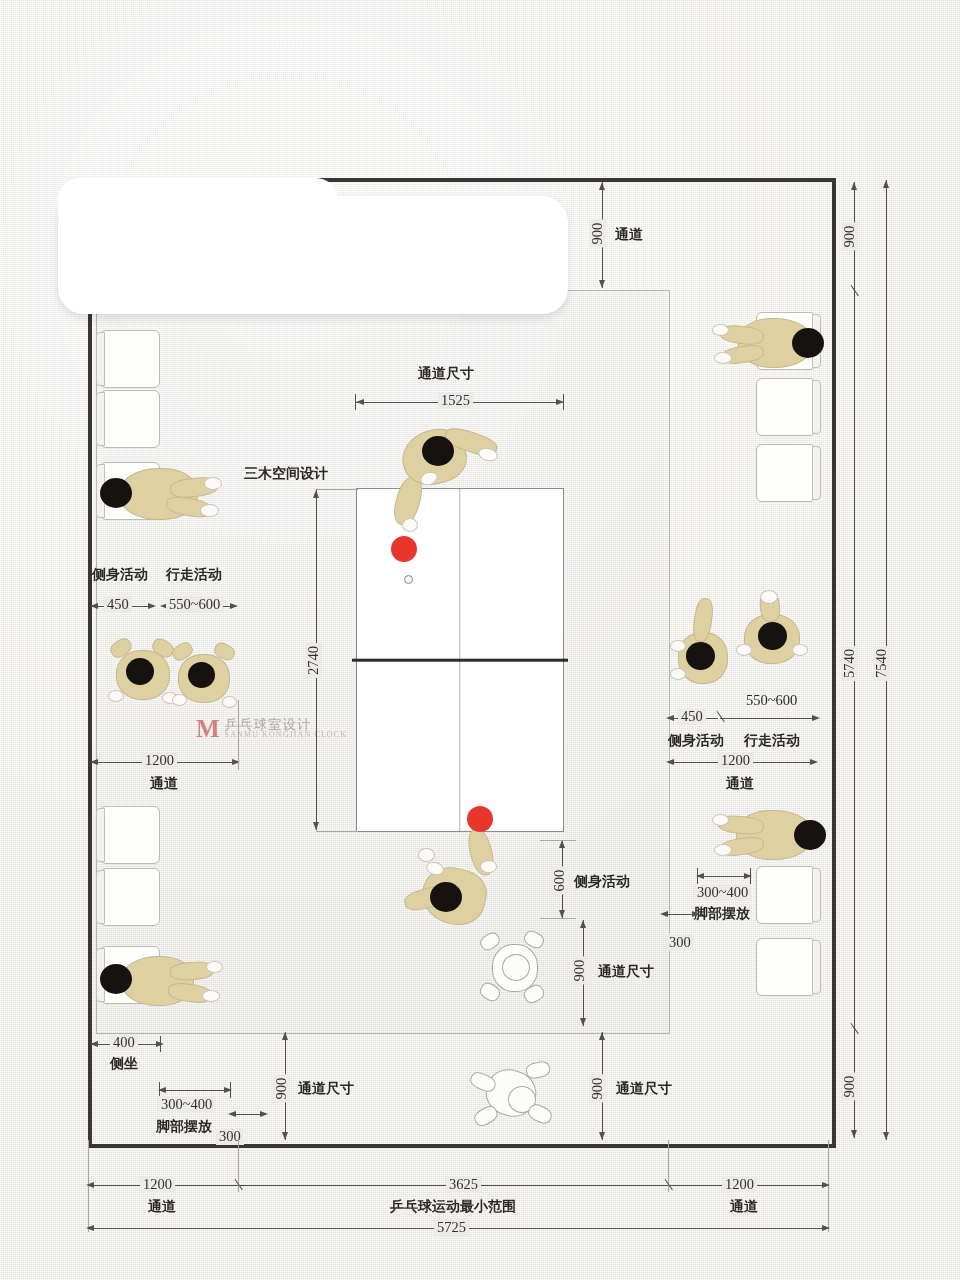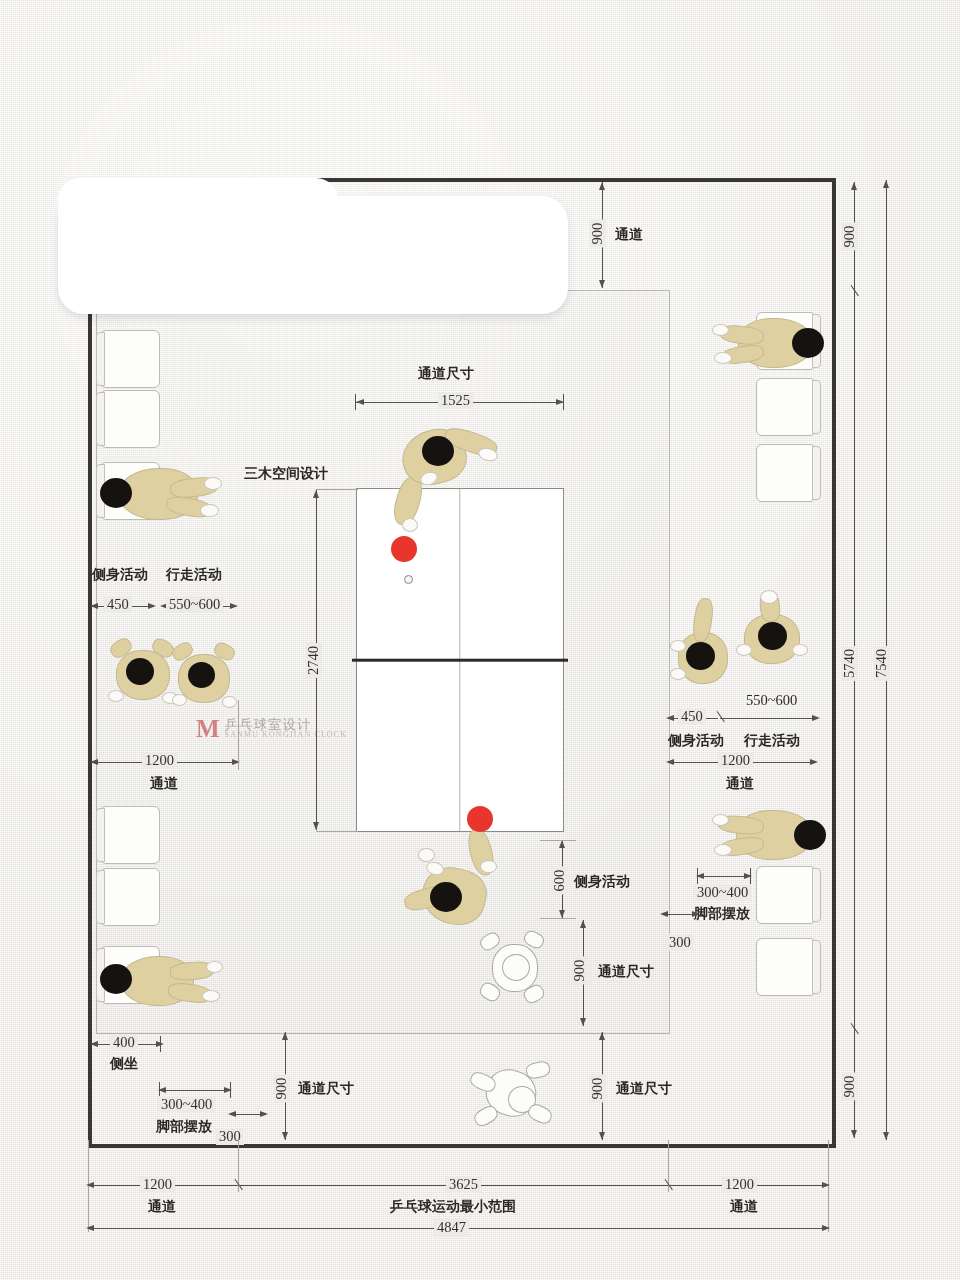--- a/index.html
+++ b/index.html
@@ -459,20 +459,20 @@
     <div class="xtick" style="left:662px;top:1184px;"></div>
 
     <div class="dimline dim-h" style="left:670px;top:1185px;width:158px;"></div>
     <div class="arrow-r" style="left:822px;top:1181.5px;"></div>
     <div class="dnum" style="left:722px;top:1176px;">1200</div>
     <div class="dlabel" style="left:730px;top:1198px;">通道</div>
 
     <div class="dimline dim-h" style="left:88px;top:1228px;width:740px;"></div>
     <div class="arrow-l" style="left:86px;top:1224.5px;"></div>
     <div class="arrow-r" style="left:822px;top:1224.5px;"></div>
-    <div class="dnum" style="left:434px;top:1219px;">4847</div>
+    <div class="dnum" style="left:434px;top:1219px;">5725</div>
 
   </div>
 
   <div class="badge-card">
   </div>
 
 </div>
 
 </body></html>

